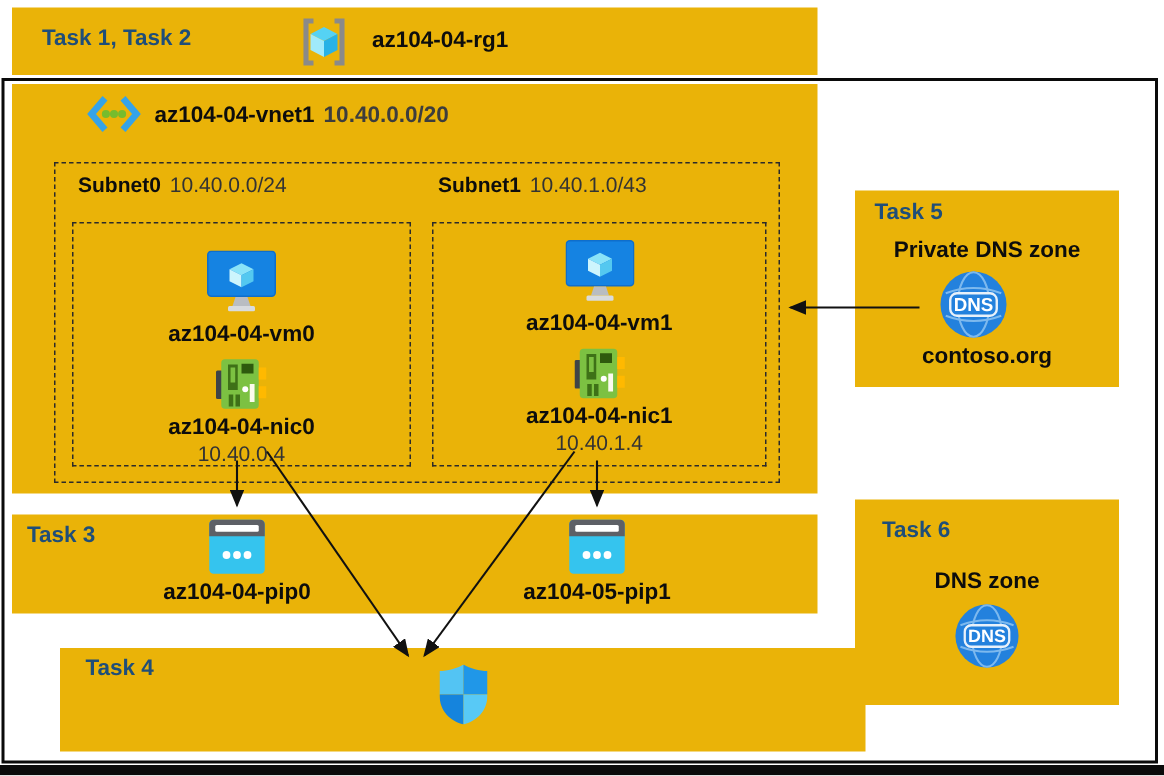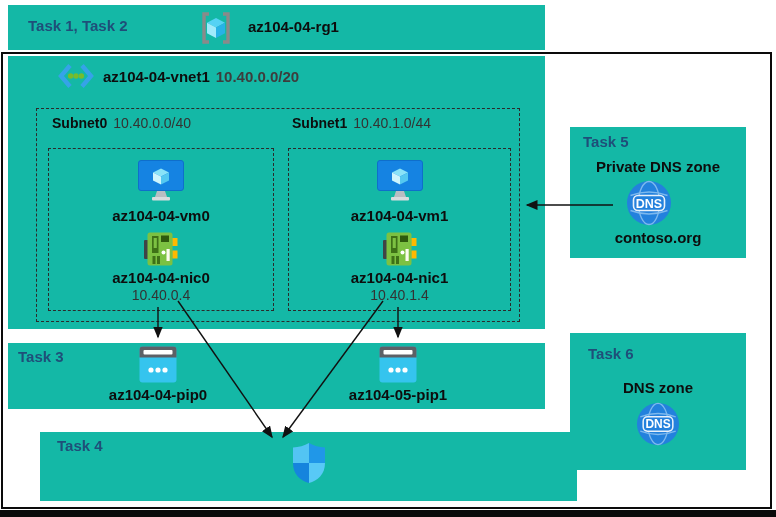--- a/index.html
+++ b/index.html
@@ -3,21 +3,21 @@
 <meta charset="utf-8">
 <style>
   html,body { margin:0; padding:0; background:#ffffff; }
   .stage {
     position:relative; width:776px; height:517px; overflow:hidden;
     background:#ffffff;
     font-family:"Liberation Sans","DejaVu Sans",sans-serif;
     color:#0d0d0d;
   }
   .abs { position:absolute; }
-  .band { position:absolute; background:#14b8a6; }
+  .band { position:absolute; background:#eab308; }
   .frame {
     position:absolute; left:1px; top:52px; width:771px; height:457px;
     border:2px solid #0a0a0a; box-sizing:border-box; background:transparent;
   }
   .bottombar { position:absolute; left:0; top:510px; width:776px; height:7px; background:#0a0a0a; }
   .tasklbl { font-weight:bold; font-size:15px; color:#1f4e79; white-space:nowrap; }
   .b15 { font-weight:bold; font-size:15px; color:#0d0d0d; white-space:nowrap; }
   .b14 { font-weight:bold; font-size:14px; color:#0d0d0d; white-space:nowrap; }
   .r15 { font-weight:bold; font-size:15px; color:#3d3d3d; white-space:nowrap; }
   .r14 { font-weight:normal; font-size:14px; color:#333333; white-space:nowrap; }
@@ -63,23 +63,23 @@
         </svg>
       </span>
       <span class="b15">az104-04-vnet1</span>
       <span class="r15" style="margin-left:-3px;">10.40.0.0/20</span>
     </div>
 
     <div class="dashedbox" style="left:28px; top:52px; width:484px; height:214px;"></div>
 
     <div class="abs row" style="left:44px; top:59px; gap:6px;">
       <span class="b14">Subnet0</span>
-      <span class="r14">10.40.0.0/40</span>
-    </div>
-    <div class="dashedbox col" style="left:40px; top:92px; width:226px; height:163px; padding-top:11px;">
+      <span class="r14">10.40.0.0/24</span>
+    </div>
+    <div class="dashedbox col" style="left:40px; top:92px; width:226px; height:163px; padding-top:11px;justify-content:flex-end;">
       <span>
         <svg width="46" height="41" viewBox="0 0 46 41">
           <rect x="0.5" y="0.5" width="45" height="30" rx="2.5" fill="#1583e2" stroke="#0f6ecb"></rect>
           <polygon points="23,8.5 31,12.5 23,16.5 15,12.5" fill="#8ae3f8"></polygon>
           <polygon points="15,12.5 23,16.5 23,24.5 15,20.5" fill="#cdf5fd"></polygon>
           <polygon points="31,12.5 23,16.5 23,24.5 31,20.5" fill="#54c8f0"></polygon>
           <polygon points="19,31 27,31 29,37 17,37" fill="#b9bdc2"></polygon>
           <rect x="14" y="37" width="18" height="3.5" rx="1" fill="#d8dbde"></rect>
         </svg>
       </span>
@@ -98,21 +98,21 @@
           <rect x="28.5" y="7" width="5" height="8" fill="#ffb900"></rect>
           <rect x="28.5" y="19.5" width="5" height="8" fill="#ffb900"></rect>
         </svg>
       </span>
       <span class="b15" style="margin-top:2px;">az104-04-nic0</span>
       <span class="r14" style="margin-top:1px;">10.40.0.4</span>
     </div>
 
     <div class="abs row" style="left:284px; top:59px; gap:6px;">
       <span class="b14">Subnet1</span>
-      <span class="r14">10.40.1.0/44</span>
+      <span class="r14">10.40.1.0/43</span>
     </div>
     <div class="dashedbox col" style="left:280px; top:92px; width:223px; height:163px; padding-top:11px;">
       <span>
         <svg width="46" height="41" viewBox="0 0 46 41">
           <rect x="0.5" y="0.5" width="45" height="30" rx="2.5" fill="#1583e2" stroke="#0f6ecb"></rect>
           <polygon points="23,8.5 31,12.5 23,16.5 15,12.5" fill="#8ae3f8"></polygon>
           <polygon points="15,12.5 23,16.5 23,24.5 15,20.5" fill="#cdf5fd"></polygon>
           <polygon points="31,12.5 23,16.5 23,24.5 31,20.5" fill="#54c8f0"></polygon>
           <polygon points="19,31 27,31 29,37 17,37" fill="#b9bdc2"></polygon>
           <rect x="14" y="37" width="18" height="3.5" rx="1" fill="#d8dbde"></rect>

